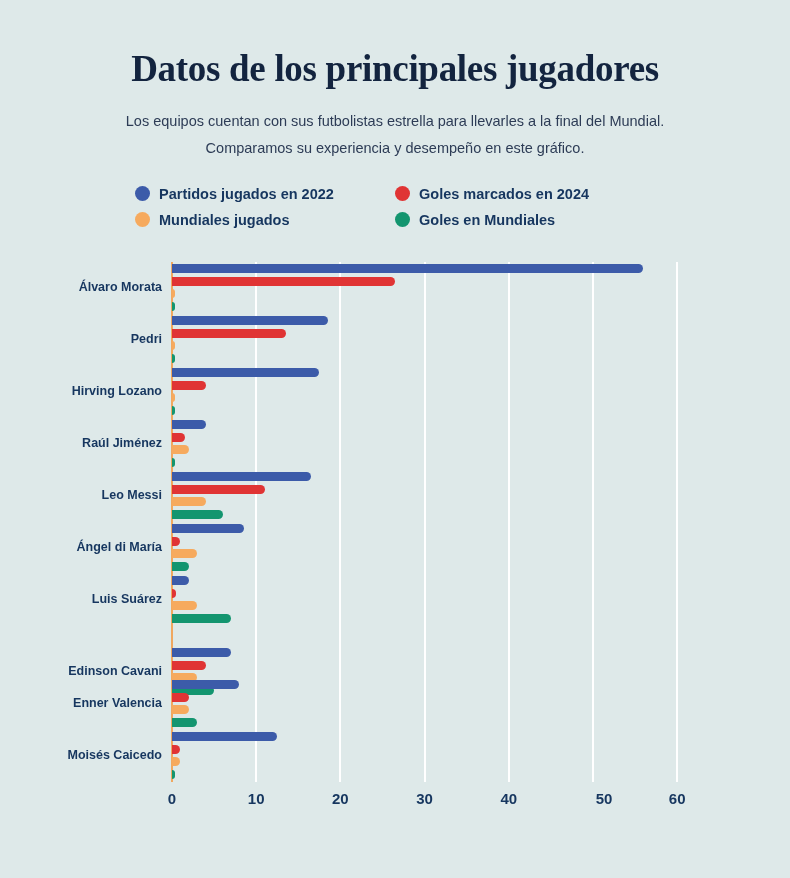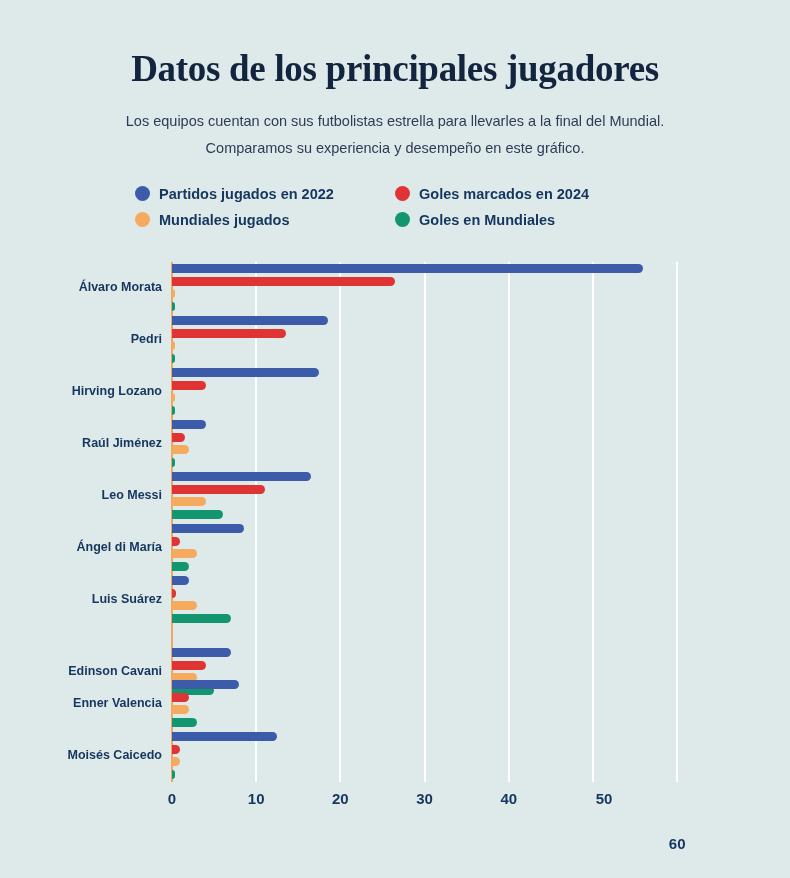--- a/index.html
+++ b/index.html
@@ -154,21 +154,21 @@
         <div class="xtick" style="left: 84.1935px;">10</div>
         <div class="gridline" style="left: 167.387px;"></div>
         <div class="xtick" style="left: 168.387px;">20</div>
         <div class="gridline" style="left: 251.581px;"></div>
         <div class="xtick" style="left: 252.581px;">30</div>
         <div class="gridline" style="left: 335.774px;"></div>
         <div class="xtick" style="left: 336.774px;">40</div>
         <div class="gridline" style="left: 419.968px;"></div>
         <div class="xtick" style="left: 432px;">50</div>
         <div class="gridline" style="left: 504.161px;"></div>
-        <div class="xtick" style="left: 505.161px; margin-top: 45px;">60</div>
+        <div class="xtick" style="left: 505.161px;">60</div>
         <div class="group" style="top: 0px; height: 52px;">
           <div class="cat-label" style="top: 18px;">Álvaro Morata</div>
           <div class="bar" style="top: 2.75px; width: 471.484px; background: rgb(60, 91, 169);"></div>
           <div class="bar" style="top: 15.25px; width: 223.113px; background: rgb(224, 52, 52);"></div>
           <div class="bar" style="top: 27.75px; width: 3.36774px; background: rgb(246, 170, 94);"></div>
           <div class="bar" style="top: 40.25px; width: 3.36774px; background: rgb(19, 149, 111);"></div>
         </div>
         <div class="group" style="top: 52px; height: 52px;">
           <div class="cat-label" style="top: 18px;">Pedri</div>
           <div class="bar" style="top: 2.75px; width: 155.758px; background: rgb(60, 91, 169);"></div>

